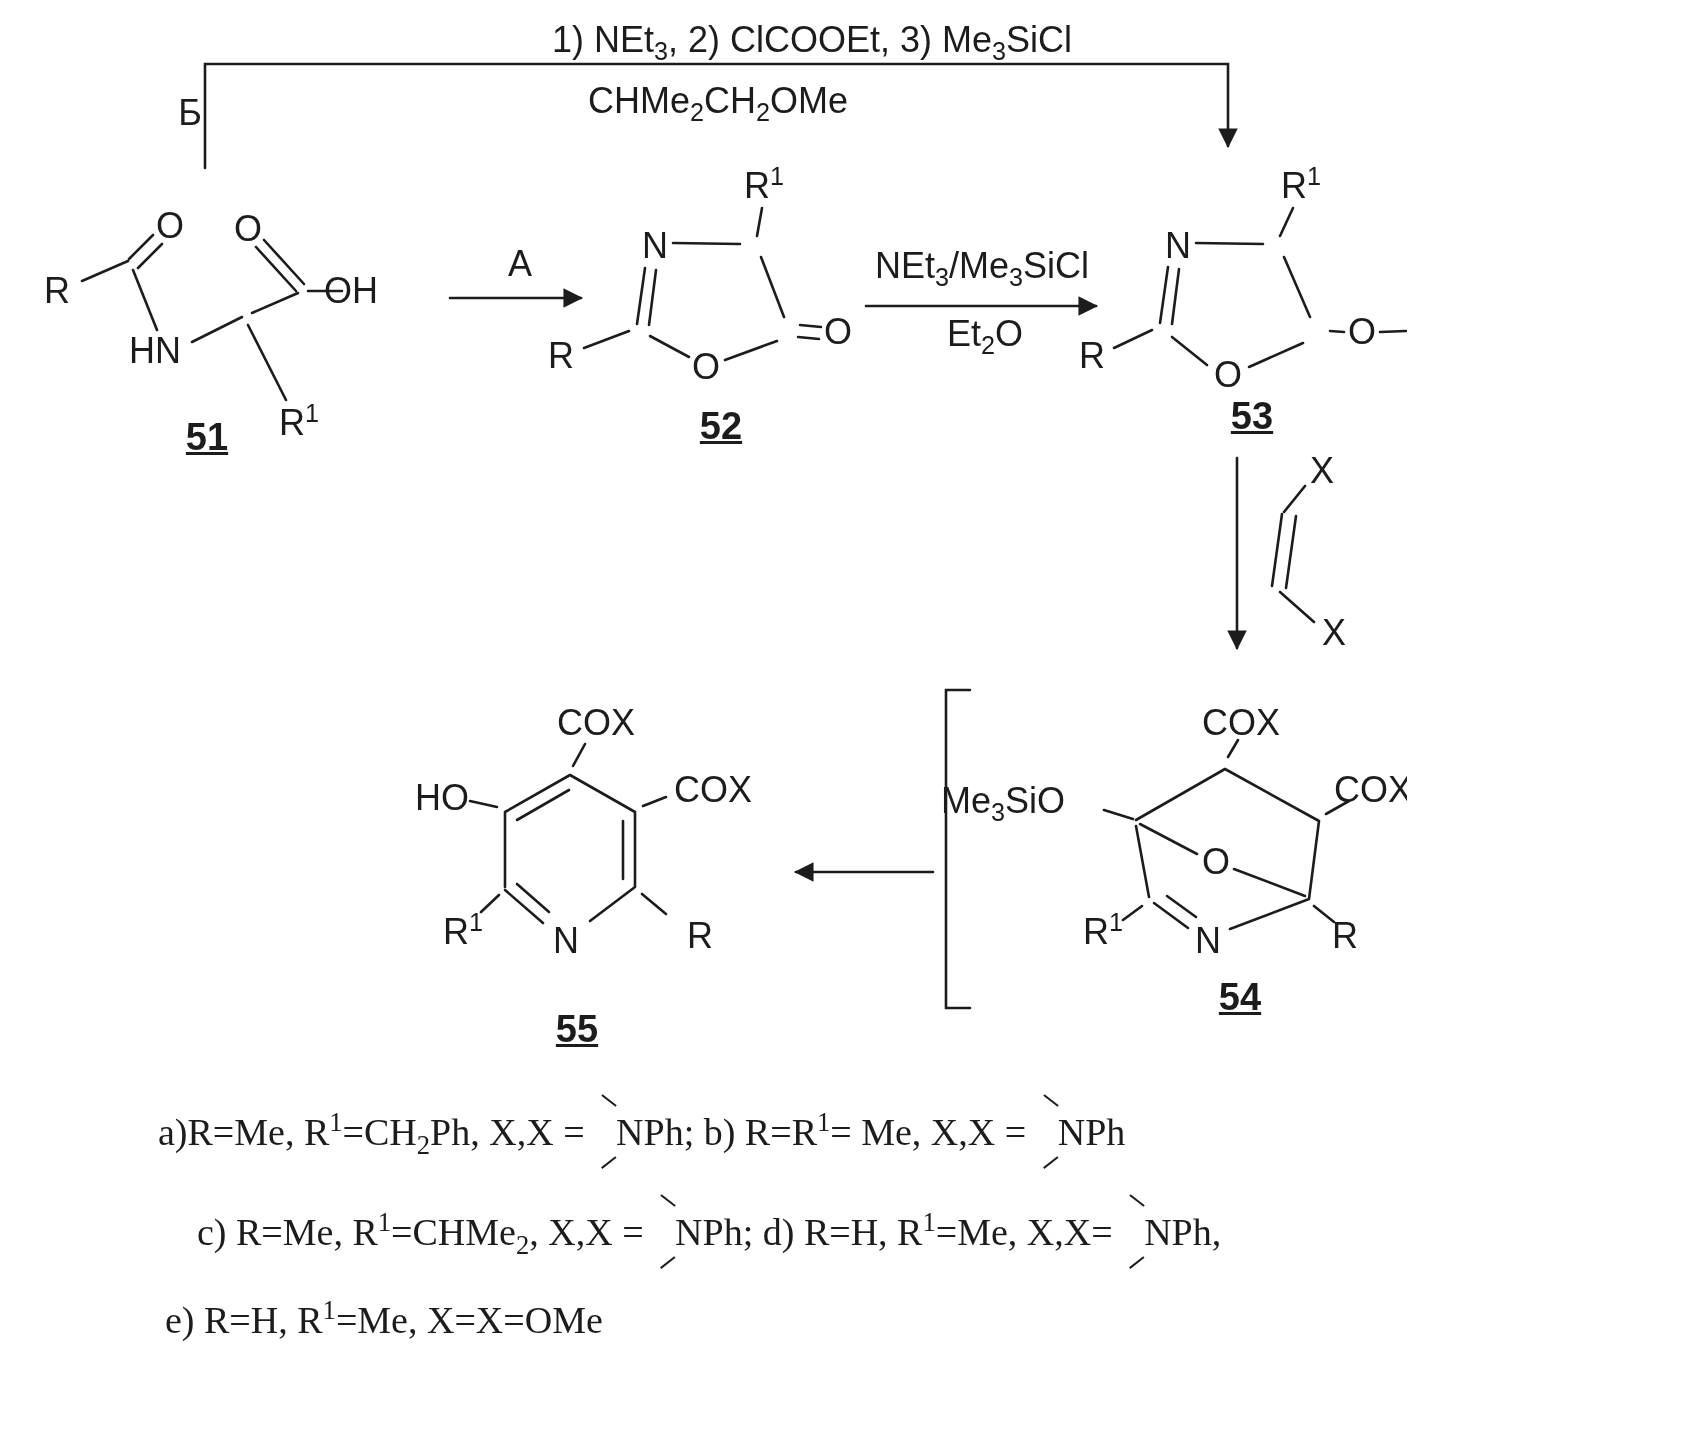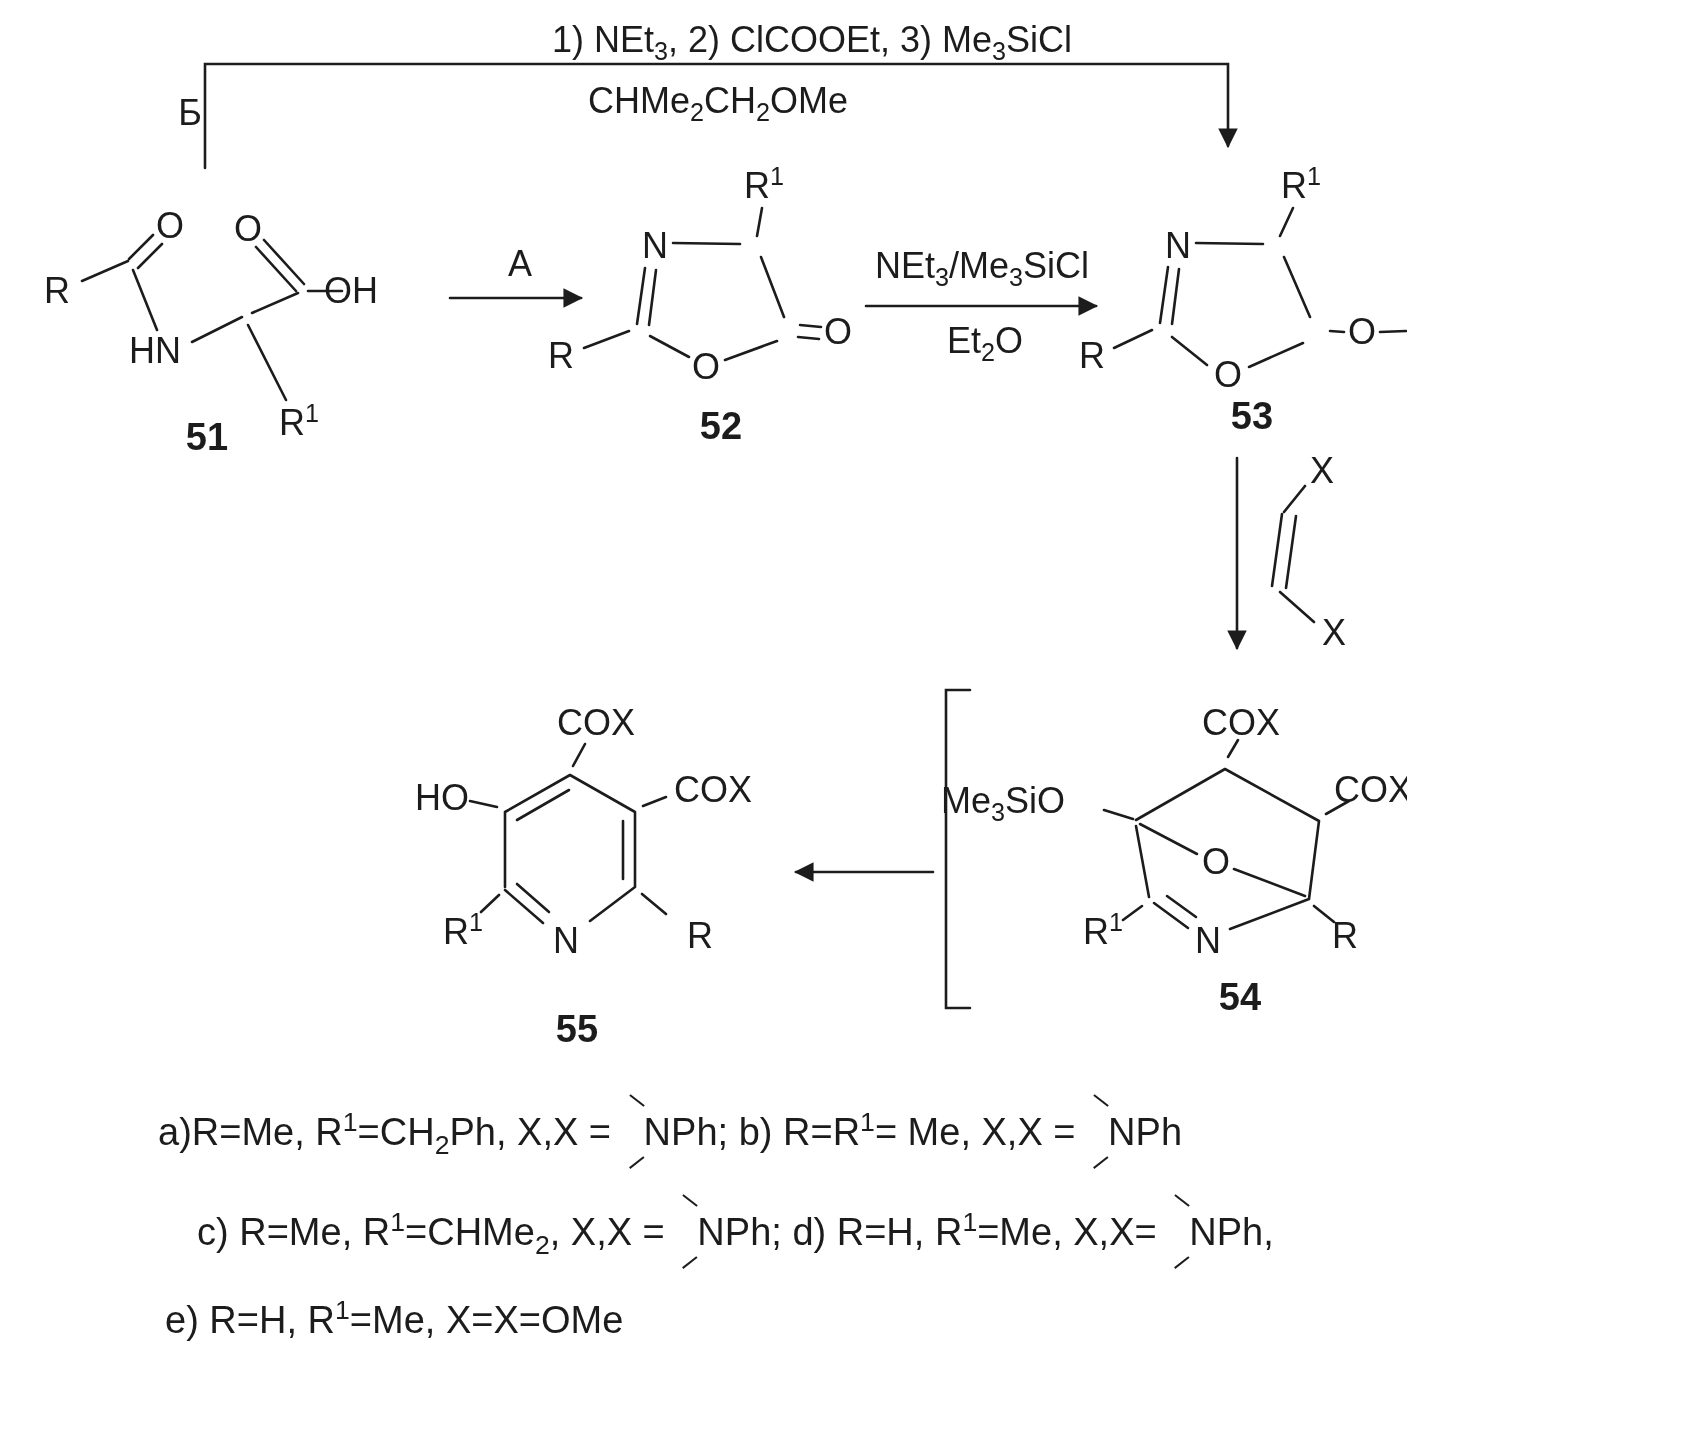--- a/index.html
+++ b/index.html
@@ -1,22 +1,22 @@
 <!DOCTYPE html>
 <html><head>
 <meta charset="utf-8">
 <style>
   html,body{margin:0;padding:0;background:#ffffff;}
   body{font-family:"Liberation Sans","DejaVu Sans",sans-serif;color:#1c1c1c;}
   .canvas{position:relative;width:1407px;height:1455px;background:#ffffff;overflow:hidden;border-radius:26px;}
   svg.bonds{position:absolute;left:0;top:0;}
   .lbl{position:absolute;transform:translate(-50%,-50%);font-size:36px;line-height:1;white-space:nowrap;}
-  .num{font-weight:700;font-size:38px;}
+  .num{font-weight:700;font-size:38px;text-decoration:underline;}
   .cond{font-size:36px;}
-  .foot{position:absolute;font-size:38px;line-height:1.1;white-space:nowrap;}
+  .foot{position:absolute;font-size:38px;line-height:1.1;white-space:nowrap;font-family:Liberation Serif, serif;}
   sub,sup{font-size:70%;line-height:0;}
   .nph{position:relative;display:inline-block;margin-left:22px;}
   .nph::before,.nph::after{content:"";position:absolute;width:18px;height:2.4px;background:#1c1c1c;left:-18px;}
   .nph::before{top:-7px;transform:rotate(38deg);transform-origin:100% 50%;}
   .nph::after{bottom:-5px;transform:rotate(-38deg);transform-origin:100% 50%;}
 </style>
 </head>
 <body>
 
 <div class="canvas">
@@ -79,21 +79,21 @@
     <span class="lbl" style="left:655px;top:246px">N</span>
     <span class="lbl" style="left:764px;top:186px"><span>R</span><sup>1</sup></span>
     <span class="lbl" style="left:838px;top:332px">O</span>
     <span class="lbl" style="left:706px;top:367px">O</span>
     <span class="lbl" style="left:561px;top:356px">R</span>
     <span class="lbl num" style="left:721px;top:426px">52</span>
   </div>
 
   <div>
     <span class="lbl cond" style="left:982px;top:266px"><span>NEt</span><sub>3</sub><span>/Me</span><sub>3</sub><span>SiCl</span></span>
-    <span class="lbl cond" style="left:985px;top:341px"><span>Et</span><sub>2</sub><span>O</span></span>
+    <span class="lbl cond" style="left:985px;top:334px"><span>Et</span><sub>2</sub><span>O</span></span>
   </div>
 
   <div>
     <span class="lbl" style="left:1178px;top:246px">N</span>
     <span class="lbl" style="left:1301px;top:186px"><span>R</span><sup>1</sup></span>
     <span class="lbl" style="left:1362px;top:332px">O</span>
     <span class="lbl" style="left:1465px;top:331px"><span>SiMe</span><sub>3</sub></span>
     <span class="lbl" style="left:1228px;top:375px">O</span>
     <span class="lbl" style="left:1092px;top:356px">R</span>
     <span class="lbl num" style="left:1252px;top:416px">53</span>

